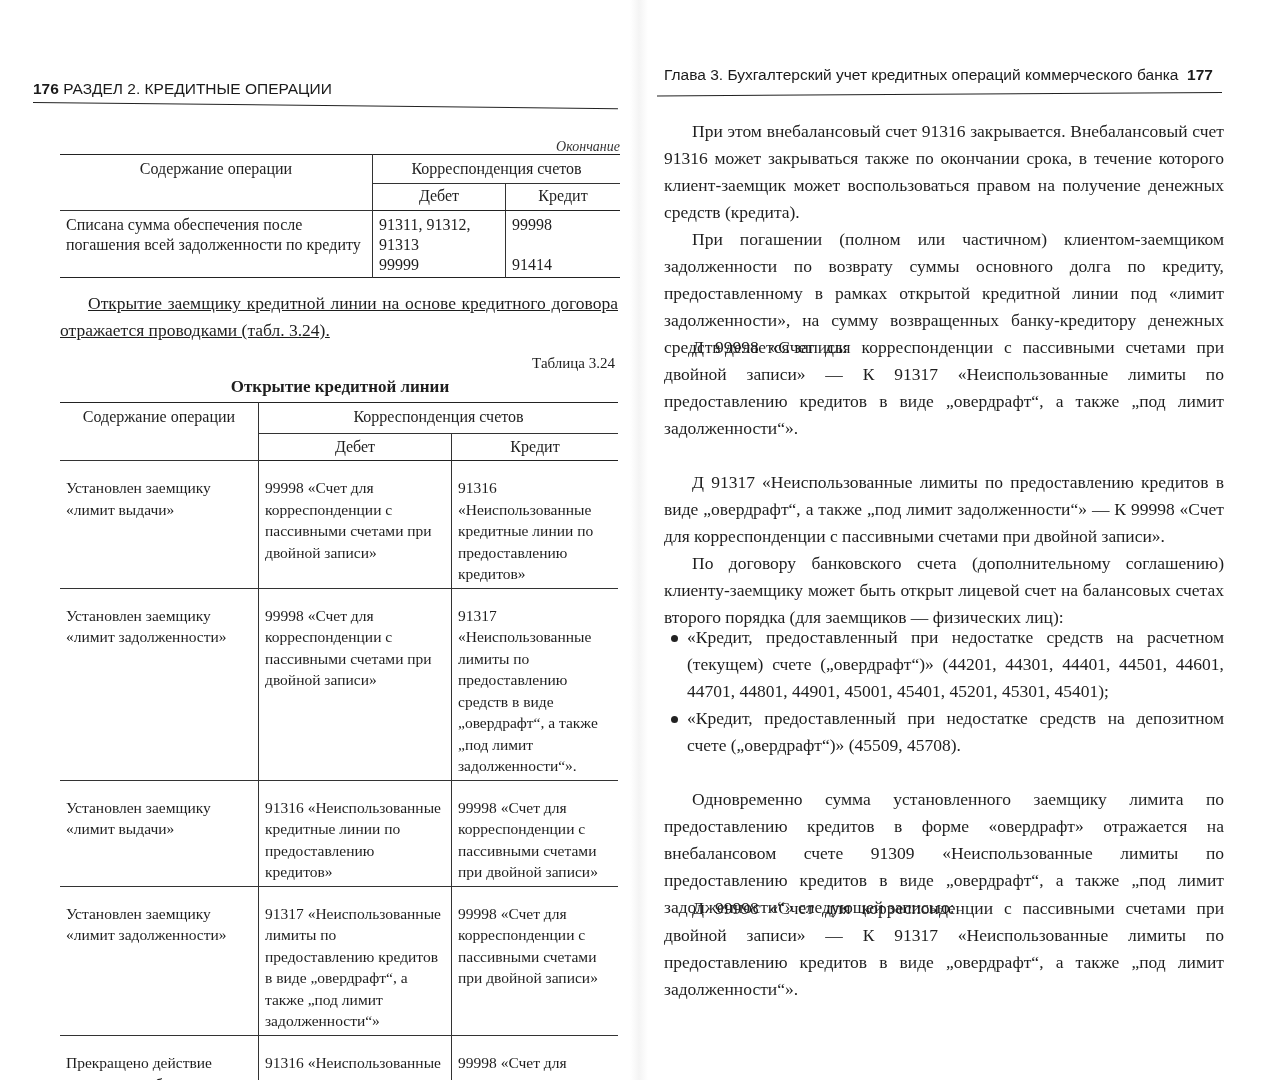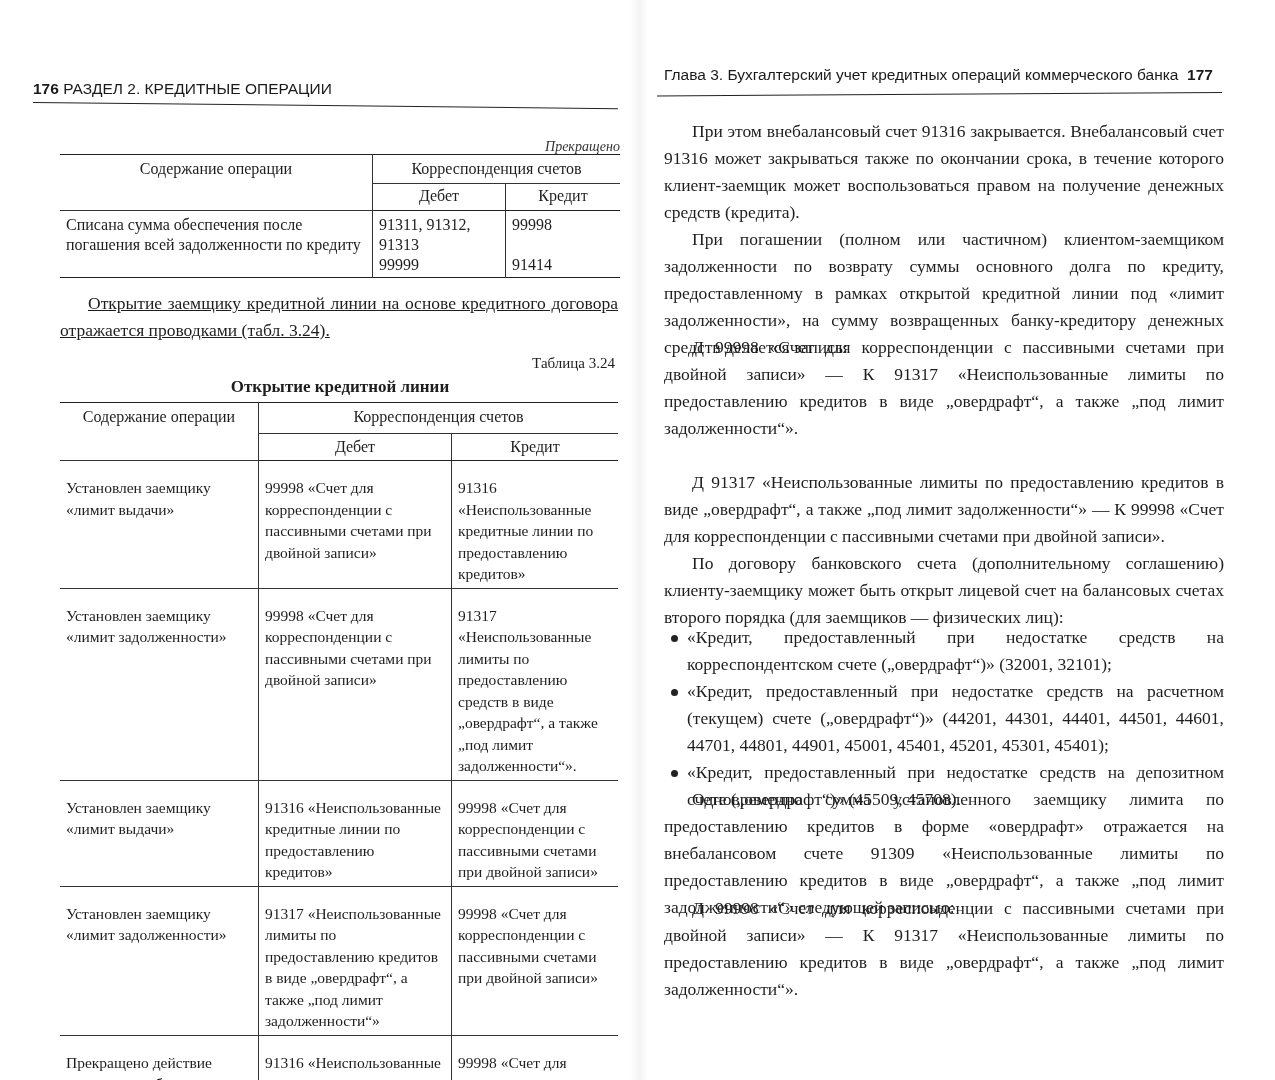--- a/index.html
+++ b/index.html
@@ -62,21 +62,21 @@
 
 <div class="gutter"></div>
 
 <div class="page left">
   <div class="run-head">
     <span class="pnum">176</span>
     <span>РАЗДЕЛ 2. КРЕДИТНЫЕ ОПЕРАЦИИ</span>
   </div>
   <div class="head-rule"></div>
 
-  <div class="cont-label">Прекращено</div>
+  <div class="cont-label">Окончание</div>
 
   <table class="t tbl1">
     <tbody>
         <tr class="h1">
       <th class="c0" rowspan="2">Содержание операции</th>
       <th colspan="2">Корреспонденция счетов</th>
     </tr>
     <tr class="h2">
       <th class="c1">Дебет</th>
       <th>Кредит</th>
@@ -160,21 +160,20 @@
     <span class="ind"></span><span>Д 99998 «Счет для корреспонденции с пассивными счетами при двойной записи» — К 91317 «Неиспользованные лимиты по предоставлению кредитов в виде „овердрафт“, а также „под лимит задолженности“».</span>
   </div>
   <div class="para" style="left:27px; top:469px; width:560px;">
     <span class="ind"></span><span>Д 91317 «Неиспользованные лимиты по предоставлению кредитов в виде „овердрафт“, а также „под лимит задолженности“» — К 99998 «Счет для корреспонденции с пассивными счетами при двойной записи».</span>
   </div>
   <div class="para" style="left:27px; top:550px; width:560px;">
     <span class="ind"></span><span>По договору банковского счета (дополнительному соглашению) клиенту-заемщику может быть открыт лицевой счет на балансовых счетах второго порядка (для заемщиков — физических лиц):</span>
   </div>
 
   <ul class="bullet-list" style="top:624px; left:32px; width:555px;">
-    <li><span class="dot"></span><span>«Кредит, предоставленный при недостатке средств на корреспондентском счете („овердрафт“)» (32001, 32101);</span></li>
     <li><span class="dot"></span><span>«Кредит, предоставленный при недостатке средств на расчетном (текущем) счете („овердрафт“)» (44201, 44301, 44401, 44501, 44601, 44701, 44801, 44901, 45001, 45401, 45201, 45301, 45401);</span></li>
     <li><span class="dot"></span><span>«Кредит, предоставленный при недостатке средств на депозитном счете („овердрафт“)» (45509, 45708).</span></li>
   </ul>
 
   <div class="para" style="left:27px; top:786px; width:560px;">
     <span class="ind"></span><span>Одновременно сумма установленного заемщику лимита по предоставлению кредитов в форме «овердрафт» отражается на внебалансовом счете 91309 «Неиспользованные лимиты по предоставлению кредитов в виде „овердрафт“, а также „под лимит задолженности“» следующей записью:</span>
   </div>
   <div class="para" style="left:27px; top:895px; width:560px;">
     <span class="ind"></span><span>Д 99998 «Счет для корреспонденции с пассивными счетами при двойной записи» — К 91317 «Неиспользованные лимиты по предоставлению кредитов в виде „овердрафт“, а также „под лимит задолженности“».</span>
   </div>

